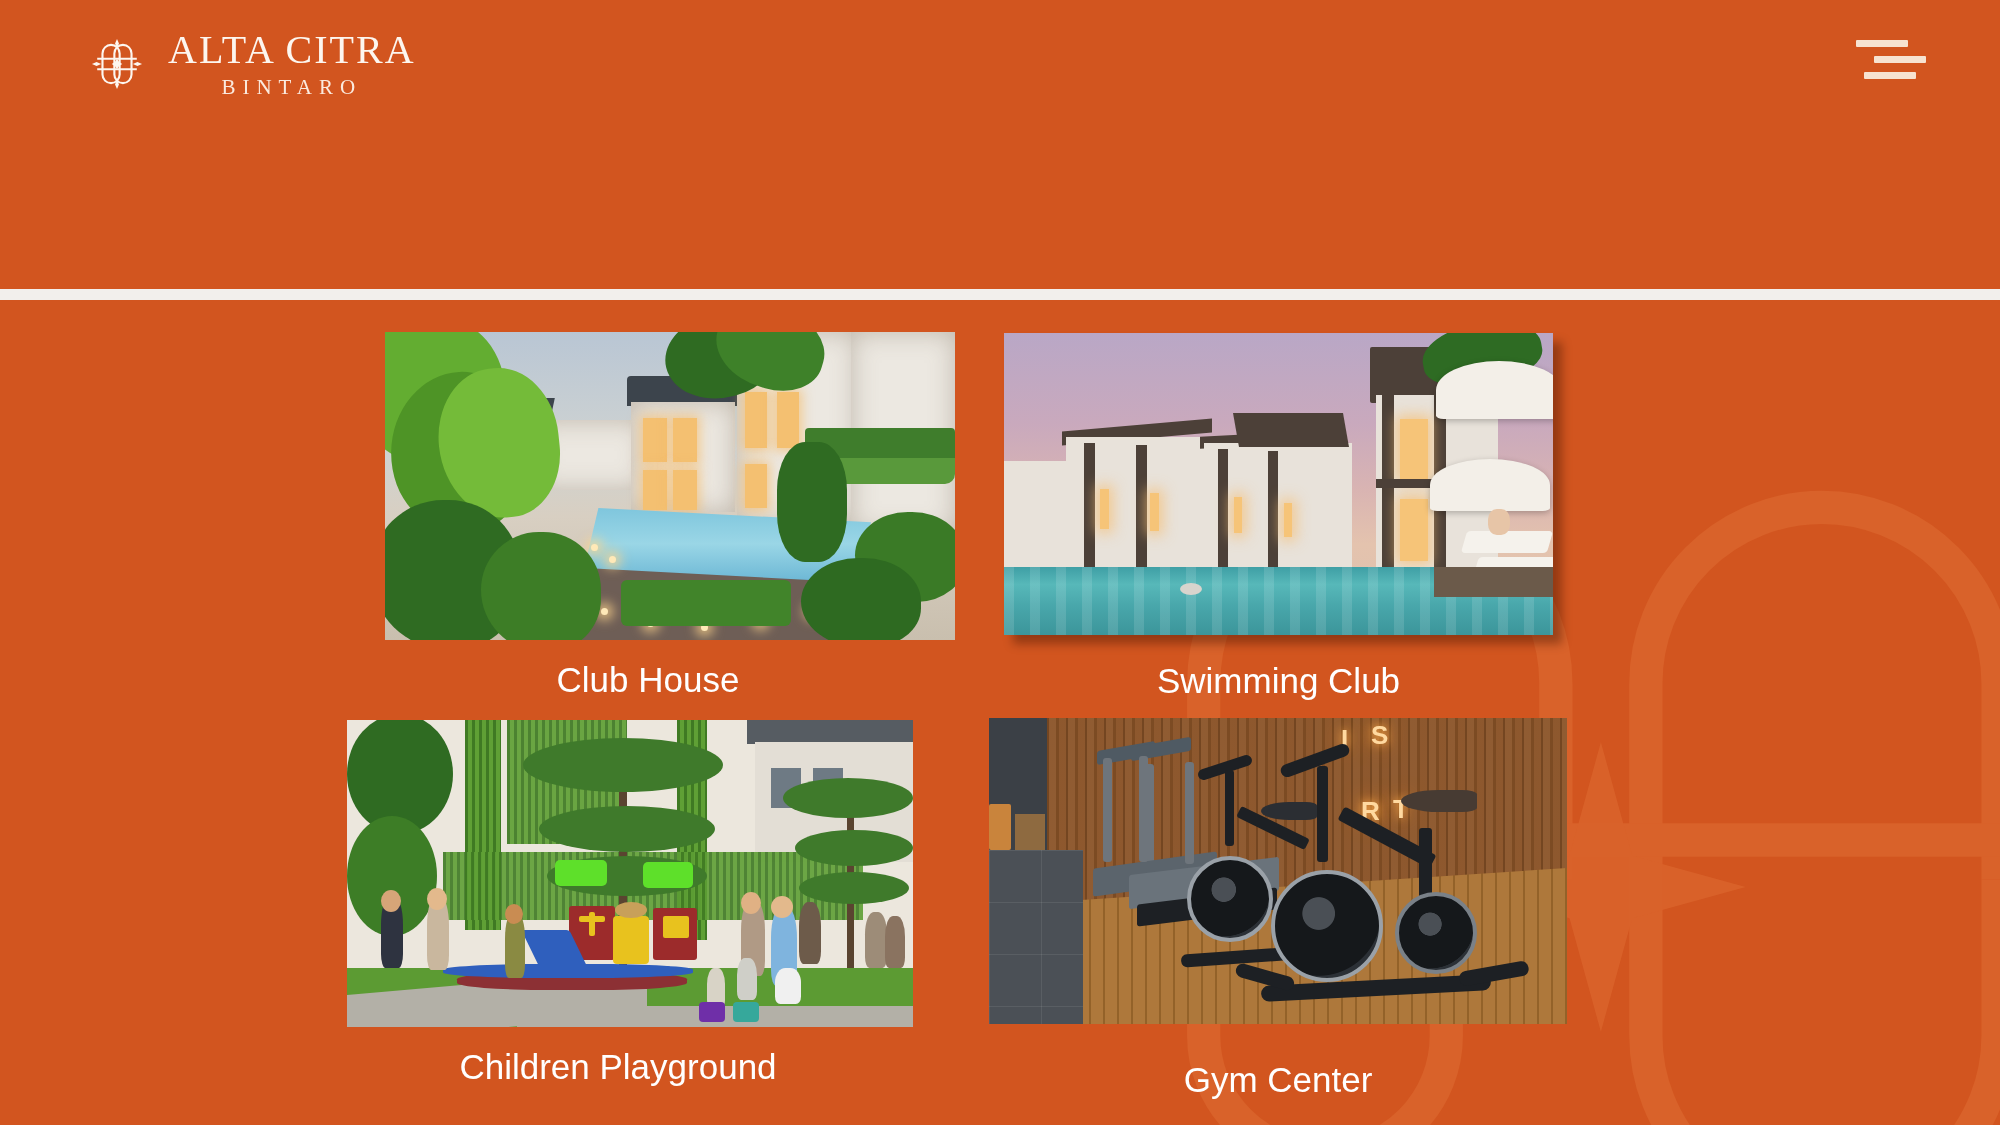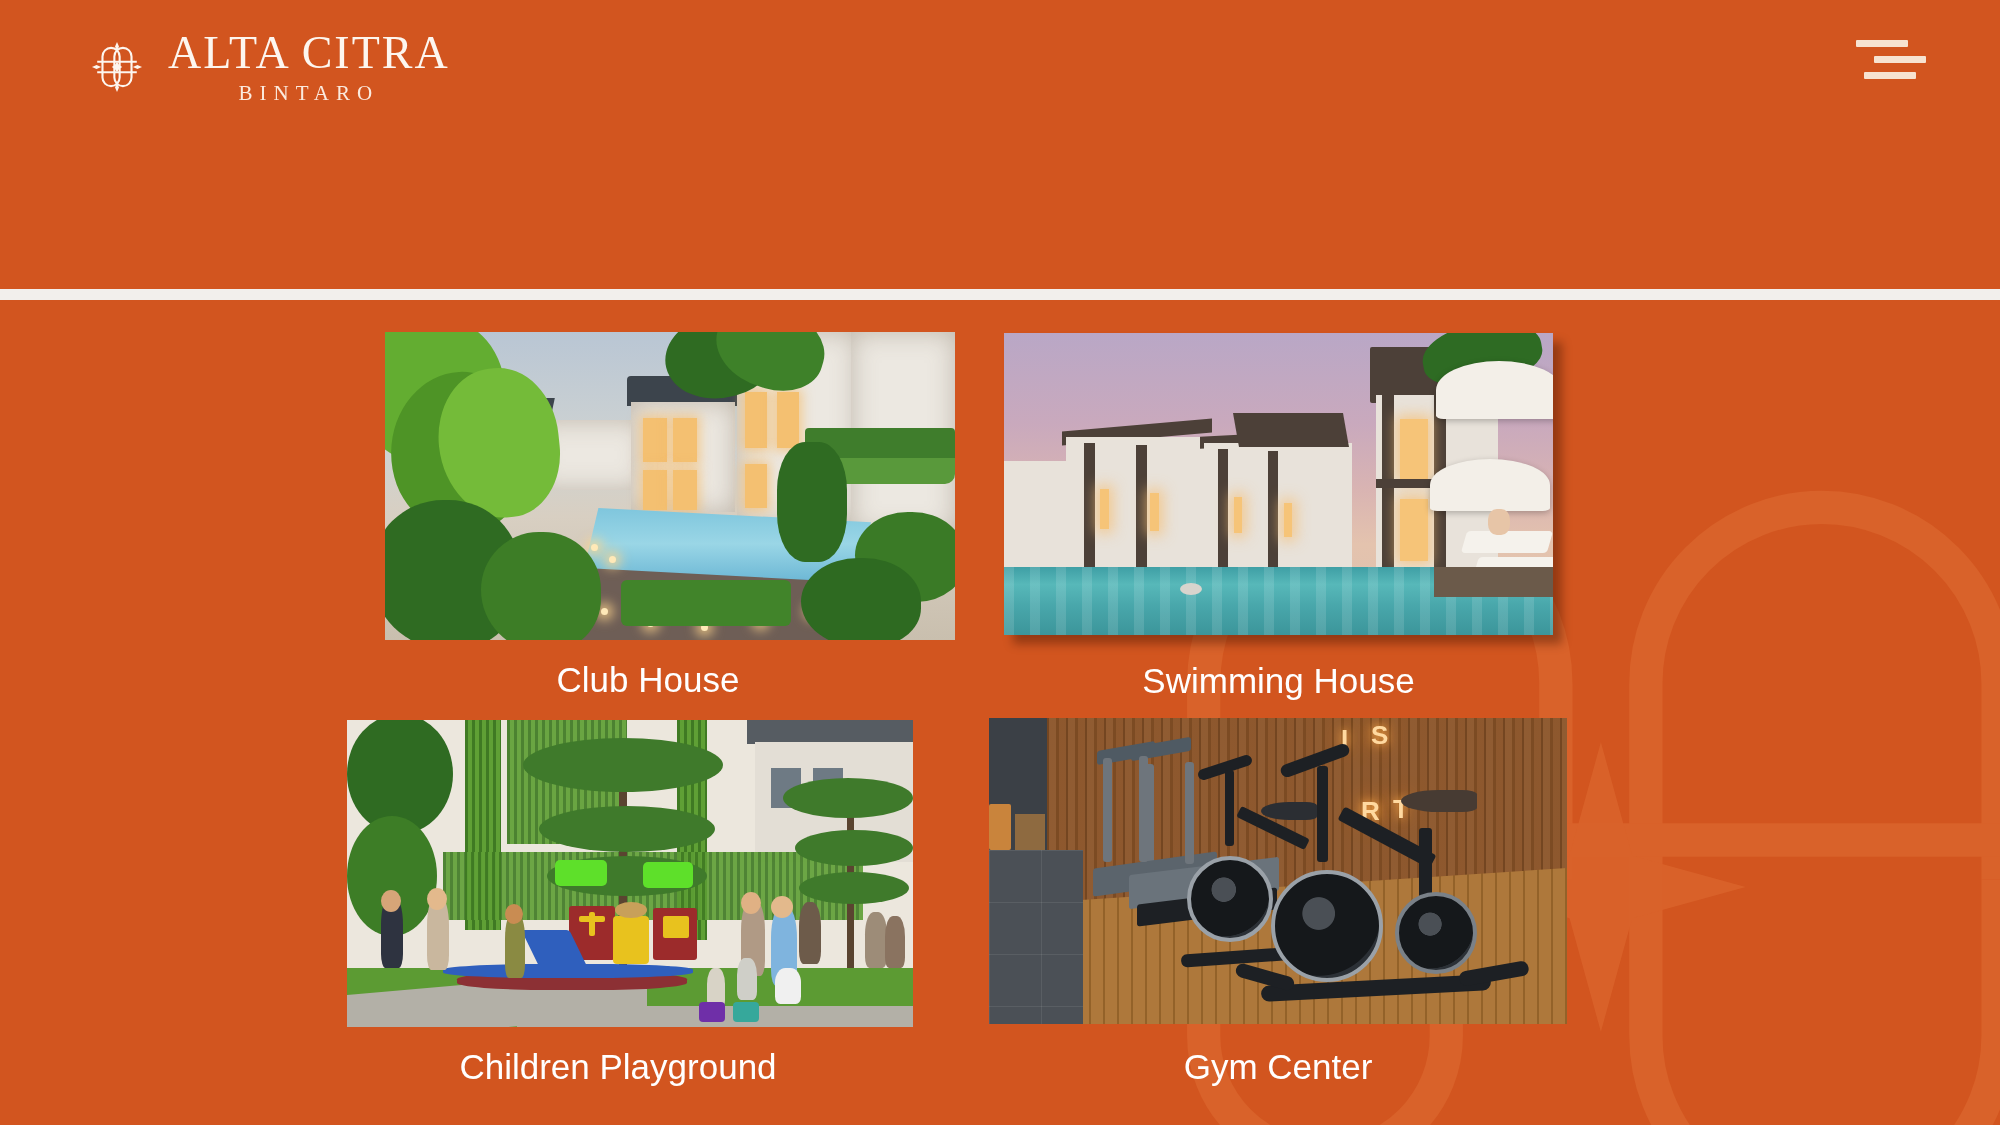--- a/index.html
+++ b/index.html
@@ -38,21 +38,21 @@
     display:flex;
     align-items:center;
     gap:18px;
   }
   .brand-mark { width:66px; height:66px; flex:none; }
   .brand-mark svg { width:100%; height:100%; display:block; }
   .brand-text { display:flex; flex-direction:column; align-items:center; }
   .brand-title {
     font-family:"Liberation Serif", serif;
     color:#fdf6ef;
-    font-size:46px;
+    font-size:40px;
     letter-spacing:2px;
     line-height:1;
     white-space:nowrap;
   }
   .brand-sub {
     font-family:"Liberation Serif", serif;
     color:#fbeade;
     font-size:21px;
     letter-spacing:7px;
     line-height:1;
@@ -125,21 +125,21 @@
   .card-gym         { left:989px;  top:418px; width:578px; }
 
   .card-clubhouse  .thumb { width:570px; height:308px; }
   .card-pool       .thumb { width:549px; height:302px; box-shadow:9px 9px 9px rgba(60,18,0,.40); }
   .card-playground .thumb { width:566px; height:307px; }
   .card-gym        .thumb { width:578px; height:306px; }
 
   .card-clubhouse  .caption { margin-top:22px; }
   .card-pool       .caption { margin-top:28px; }
   .card-playground .caption { margin-top:22px; }
-  .card-gym        .caption { margin-top:25px; }
+  .card-gym        .caption { margin-top:38px; }
 
   
 
   
   .ih-sky { position:absolute; inset:0;
     background:linear-gradient(#b9c6d4 0%, #cfd3d2 38%, #d8cfc2 60%, #c9bfae 100%); }
   .ih-bldg {
     position:absolute; background:#ece8e1;
     box-shadow:inset 0 0 26px rgba(110,92,72,.35);
   }
@@ -355,21 +355,21 @@
         <div class="sp-lounger" style="left:472px;top:224px;width:80px;height:20px;transform:skewX(-16deg);"></div>
         <div style="position:absolute;left:484px;top:176px;width:22px;height:26px;background:#e7c5a7;border-radius:40%;"></div>
 
         <div class="sp-water" style="left:0;top:234px;width:549px;height:70px;"></div>
         <div style="position:absolute;left:0;top:234px;width:549px;height:70px;
              background:repeating-linear-gradient(90deg, rgba(255,255,255,.12) 0 10px, transparent 10px 26px);"></div>
         <div style="position:absolute;left:176px;top:250px;width:22px;height:12px;background:#d8d4cd;border-radius:50%;"></div>
         <div style="position:absolute;left:430px;top:234px;width:119px;height:30px;background:#6b5a4a;"></div>
       </div>
     </div>
-    <div class="caption">Swimming House</div>
+    <div class="caption">Swimming Club</div>
   </div>
 
   <div class="card card-playground">
     <div class="thumb">
       <div class="thumb-inner">
         <div class="pg-wall" style="left:0;top:0;width:566px;height:270px;"></div>
 
         <div style="position:absolute;left:400px;top:0;width:166px;height:24px;background:#565c62;"></div>
         <div style="position:absolute;left:408px;top:22px;width:158px;height:120px;background:#e3ded5;"></div>
         <div style="position:absolute;left:424px;top:48px;width:30px;height:40px;background:#6e7a84;"></div>

